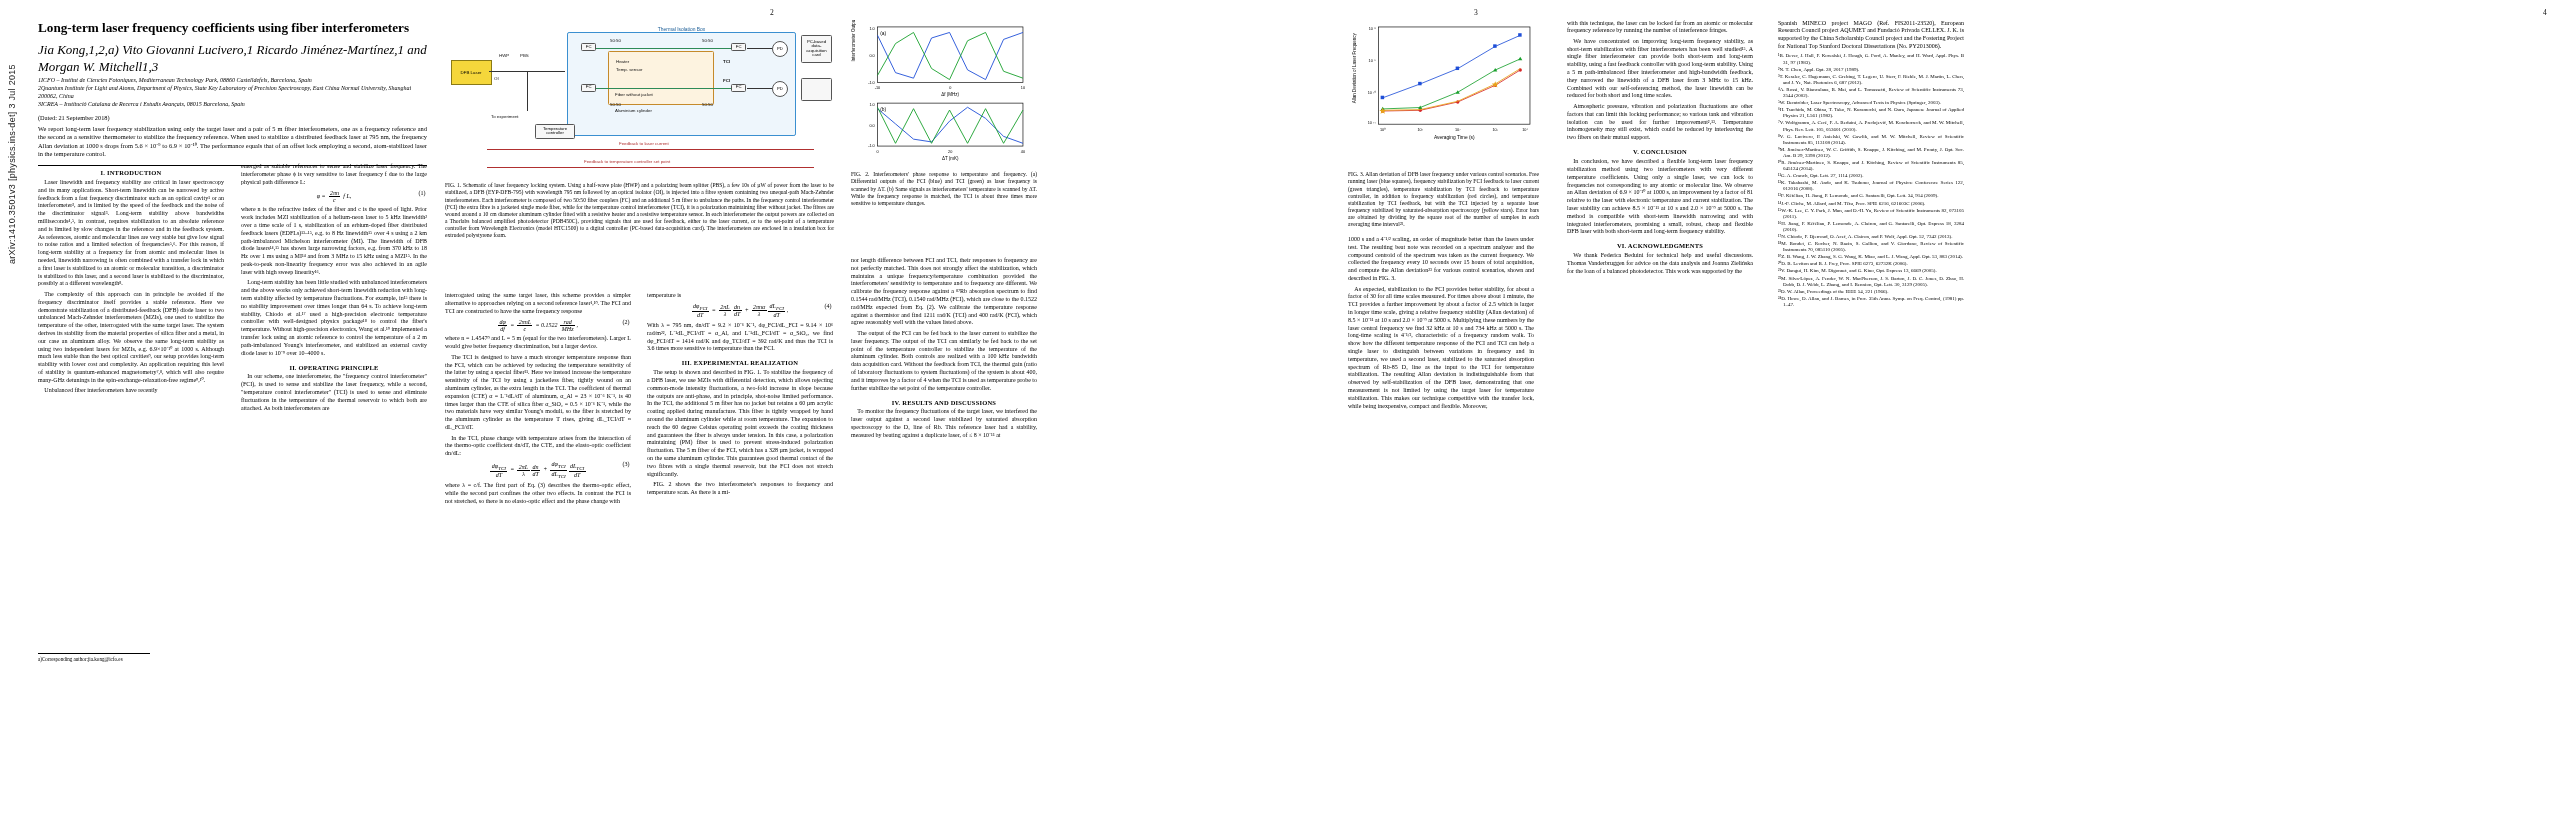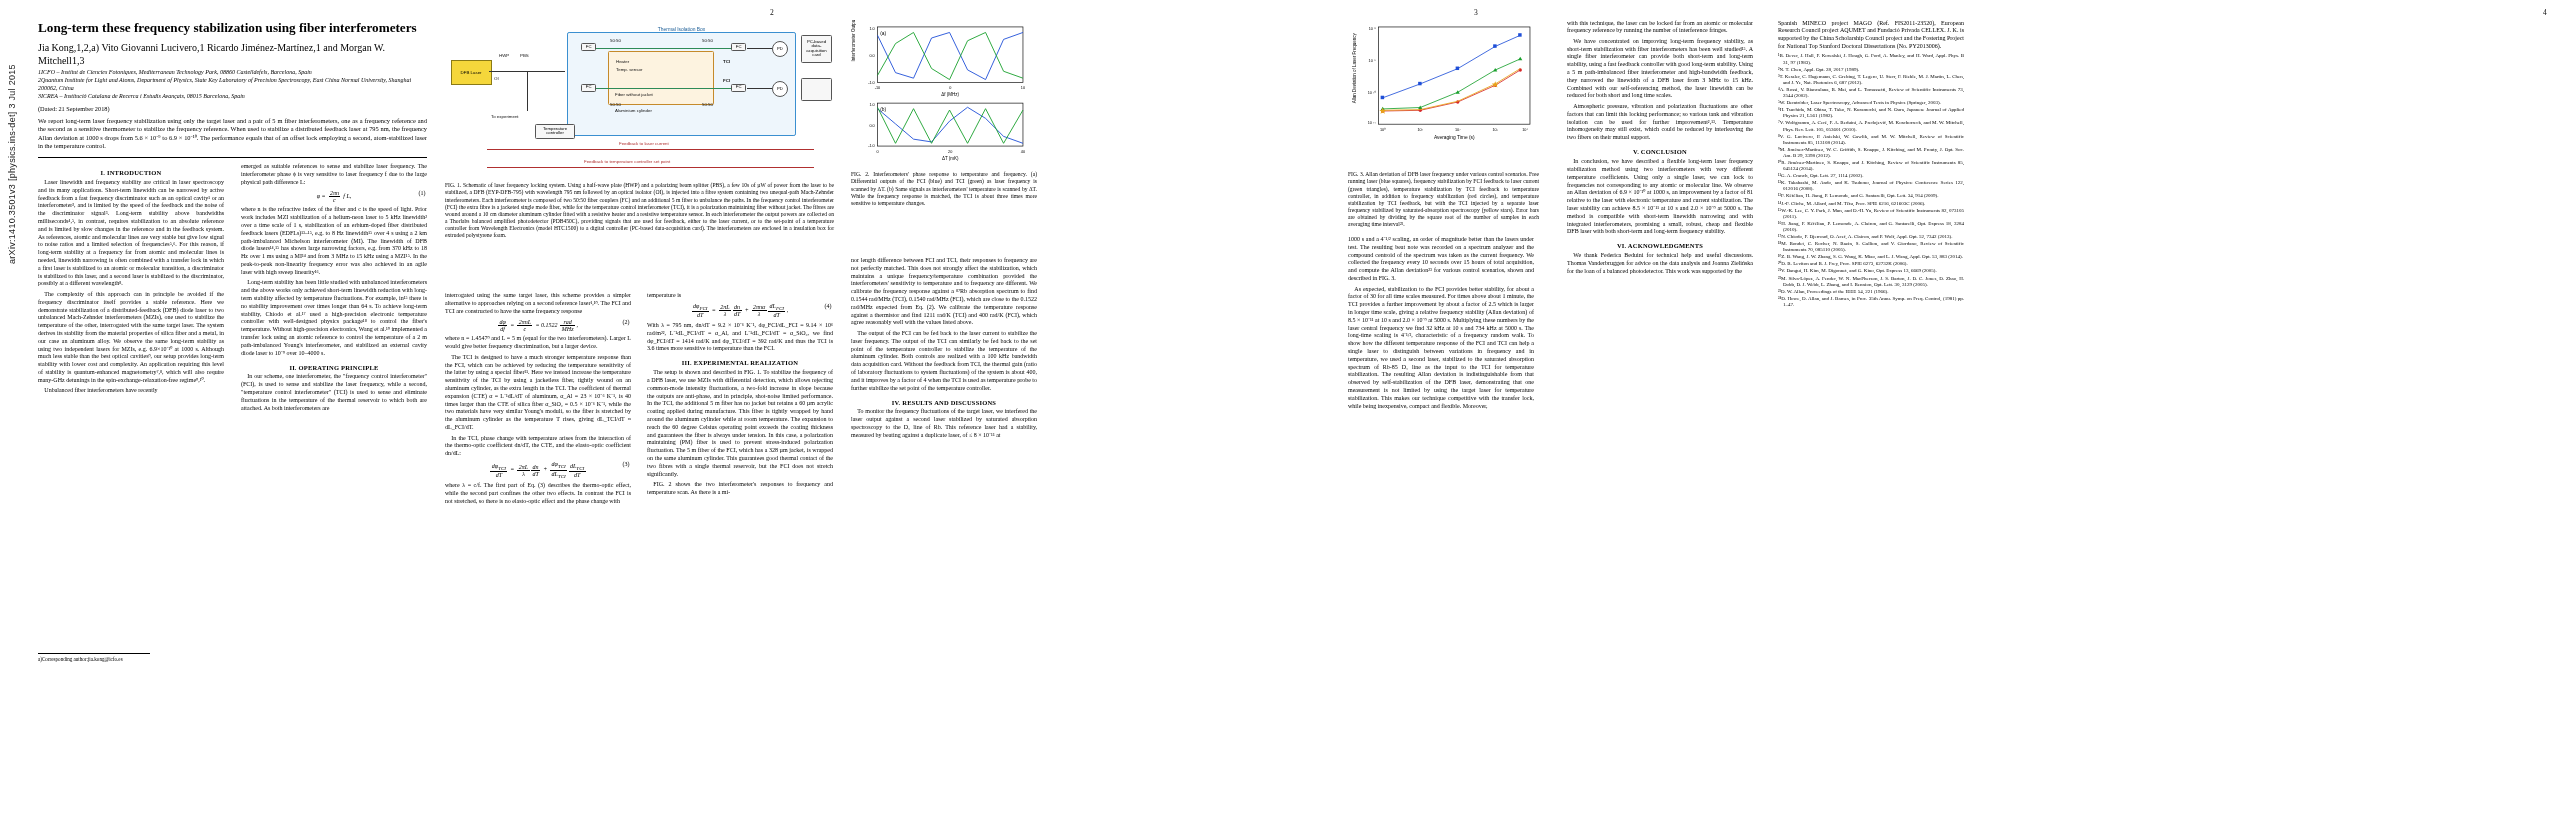--- a/index.html
+++ b/index.html
@@ -15,21 +15,21 @@
   }
   .col{
     position:absolute;top:14px;box-sizing:border-box;
   }
   .pagenum{
     position:absolute;font-family:"Liberation Serif",serif;font-size:7.6px;color:#111;
   }
   .title{
     font-size:13.2px;font-weight:bold;line-height:1.2;margin:0 0 5.6px 0;
   }
-  .authors{font-size:10px;line-height:1.35;margin:0 0 1.4px 0;}
+  .authors{font-size:13px;line-height:1.35;margin:0 0 1.4px 0;font-style:italic;}
   .affil{font-size:6px;font-style:italic;line-height:1.3;margin:0;}
   .date{font-size:6.3px;margin:4.9px 0 4.2px 0;}
   .abstract{font-size:6.4px;line-height:1.32;text-align:justify;margin:0 0 6.3px 0;}
   .sec{
     font-size:6.5px;font-weight:bold;text-align:center;text-transform:uppercase;
     margin:6.3px 0 2.8px 0;letter-spacing:0.2px;
   }
   p.body{font-size:6px;line-height:1.30;text-align:justify;margin:0 0 2.8px 0;text-indent:6.3px;}
   p.body.noind{text-indent:0;}
   .eq{
@@ -90,21 +90,21 @@
 
 <div class="page">
 
   <div class="arxiv-stamp">arXiv:1410.3501v3  [physics.ins-det]  3 Jul 2015</div>
 
   <div class="pagenum" style="left:770px;top:8.3px;">2</div>
   <div class="pagenum" style="left:1474px;top:8.3px;">3</div>
   <div class="pagenum" style="left:2543px;top:8.3px;">4</div>
 
   <div class="col" style="left:38px;top:19.5px;width:389px;">
-    <div class="title">Long-term these frequency stabilization using fiber interferometers</div>
+    <div class="title">Long-term laser frequency coefficients using fiber interferometers</div>
     <div class="authors">Jia Kong,1,2,a) Vito Giovanni Lucivero,1 Ricardo Jiménez-Martínez,1 and Morgan W. Mitchell1,3</div>
     <div class="affil">1ICFO – Institut de Ciencies Fotoniques, Mediterranean Technology Park, 08860 Castelldefels, Barcelona, Spain</div>
     <div class="affil">2Quantum Institute for Light and Atoms, Department of Physics, State Key Laboratory of Precision Spectroscopy, East China Normal University, Shanghai 200062, China</div>
     <div class="affil">3ICREA – Institució Catalana de Recerca i Estudis Avançats, 08015 Barcelona, Spain</div>
     <div class="date">(Dated: 21 September 2018)</div>
     <div class="abstract">We report long-term laser frequency stabilization using only the target laser and a pair of 5 m fiber interferometers, one as a frequency reference and the second as a sensitive thermometer to stabilize the frequency reference. When used to stabilize a distributed feedback laser at 795 nm, the frequency Allan deviation at 1000 s drops from 5.6 × 10⁻⁹ to 6.9 × 10⁻¹⁰. The performance equals that of an offset lock employing a second, atom-stabilized laser in the temperature control.</div>
     <hr class="hr">
   </div>
 
   <div class="col" style="left:38px;top:163px;width:186px;">

